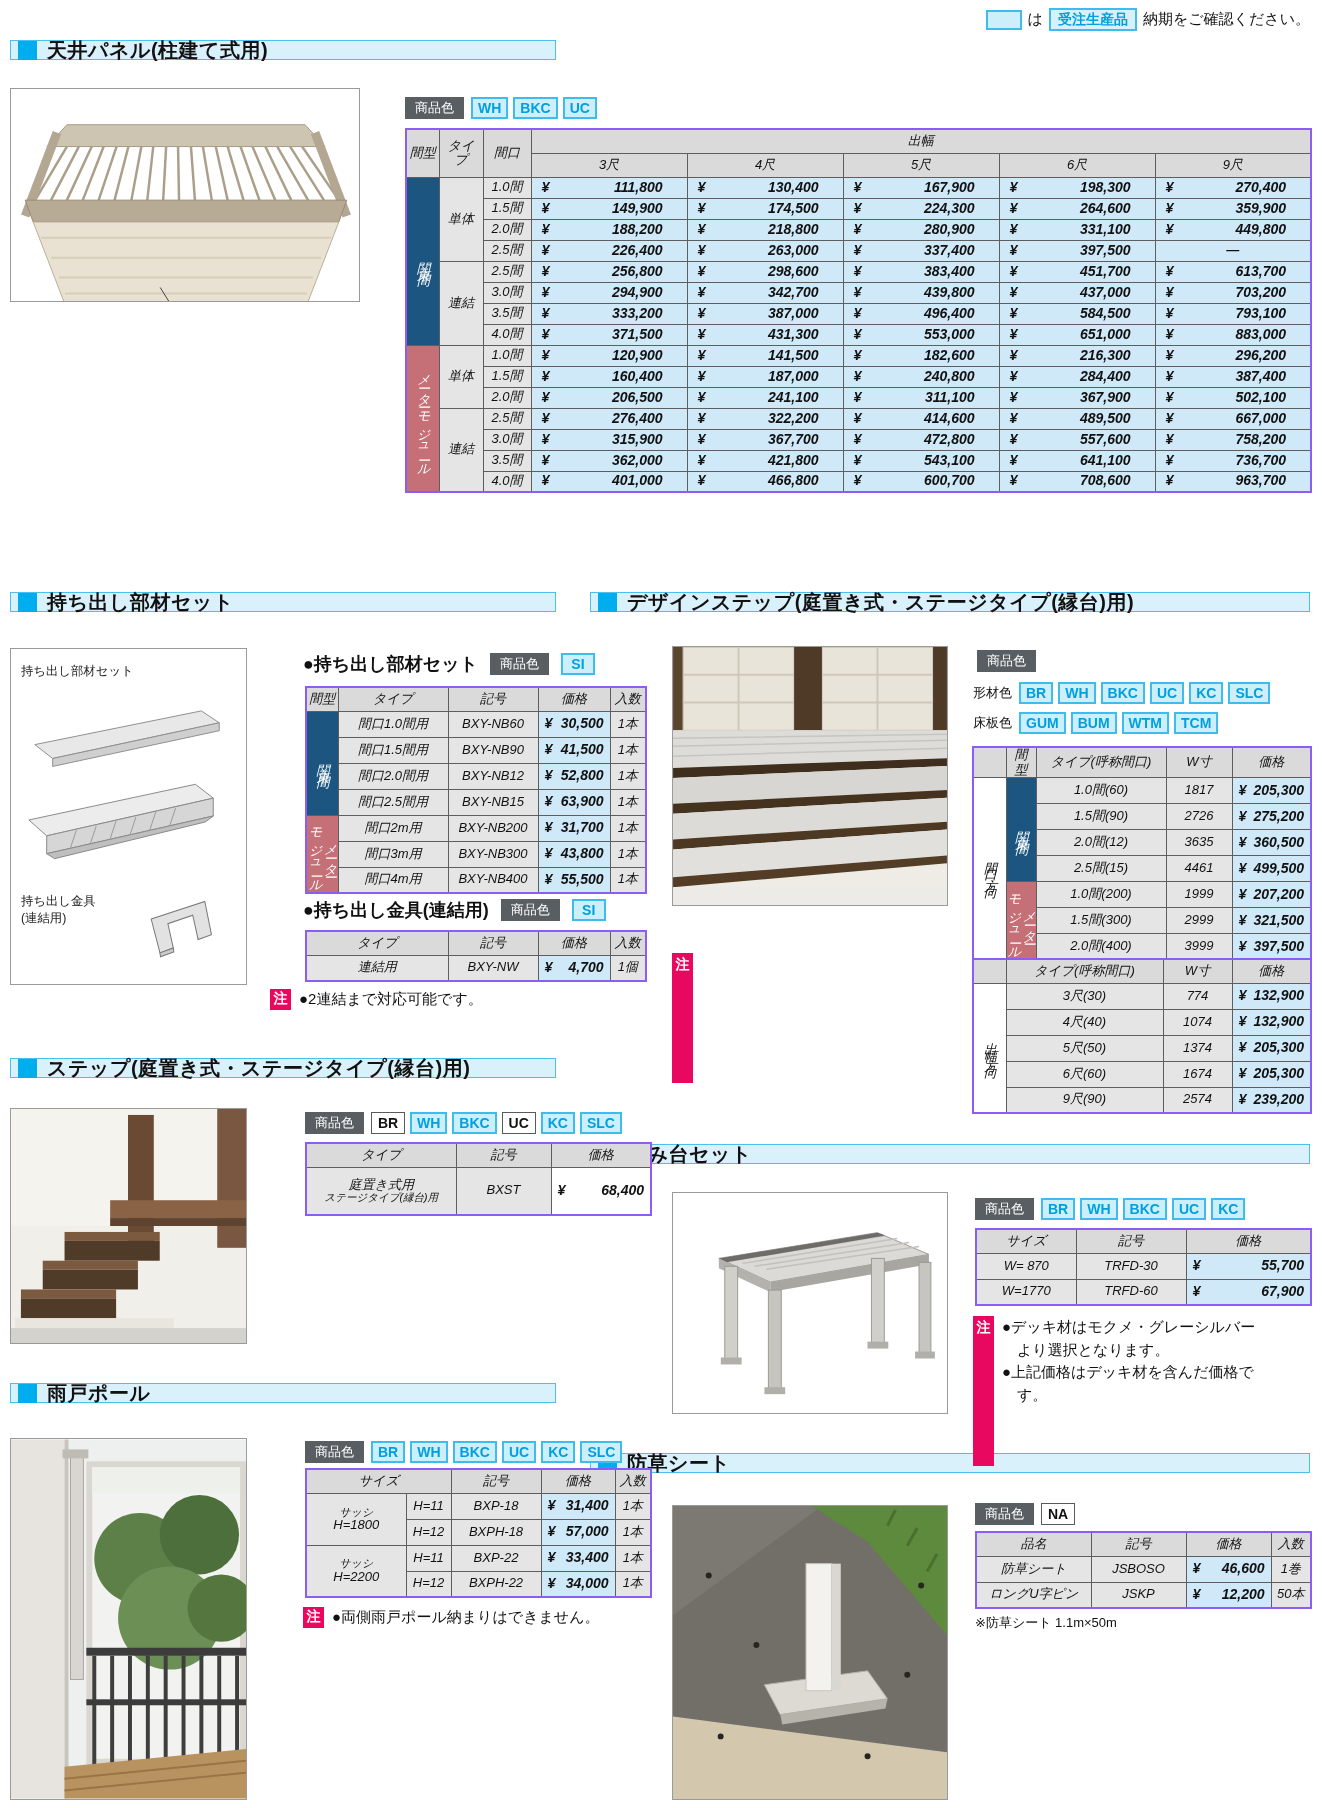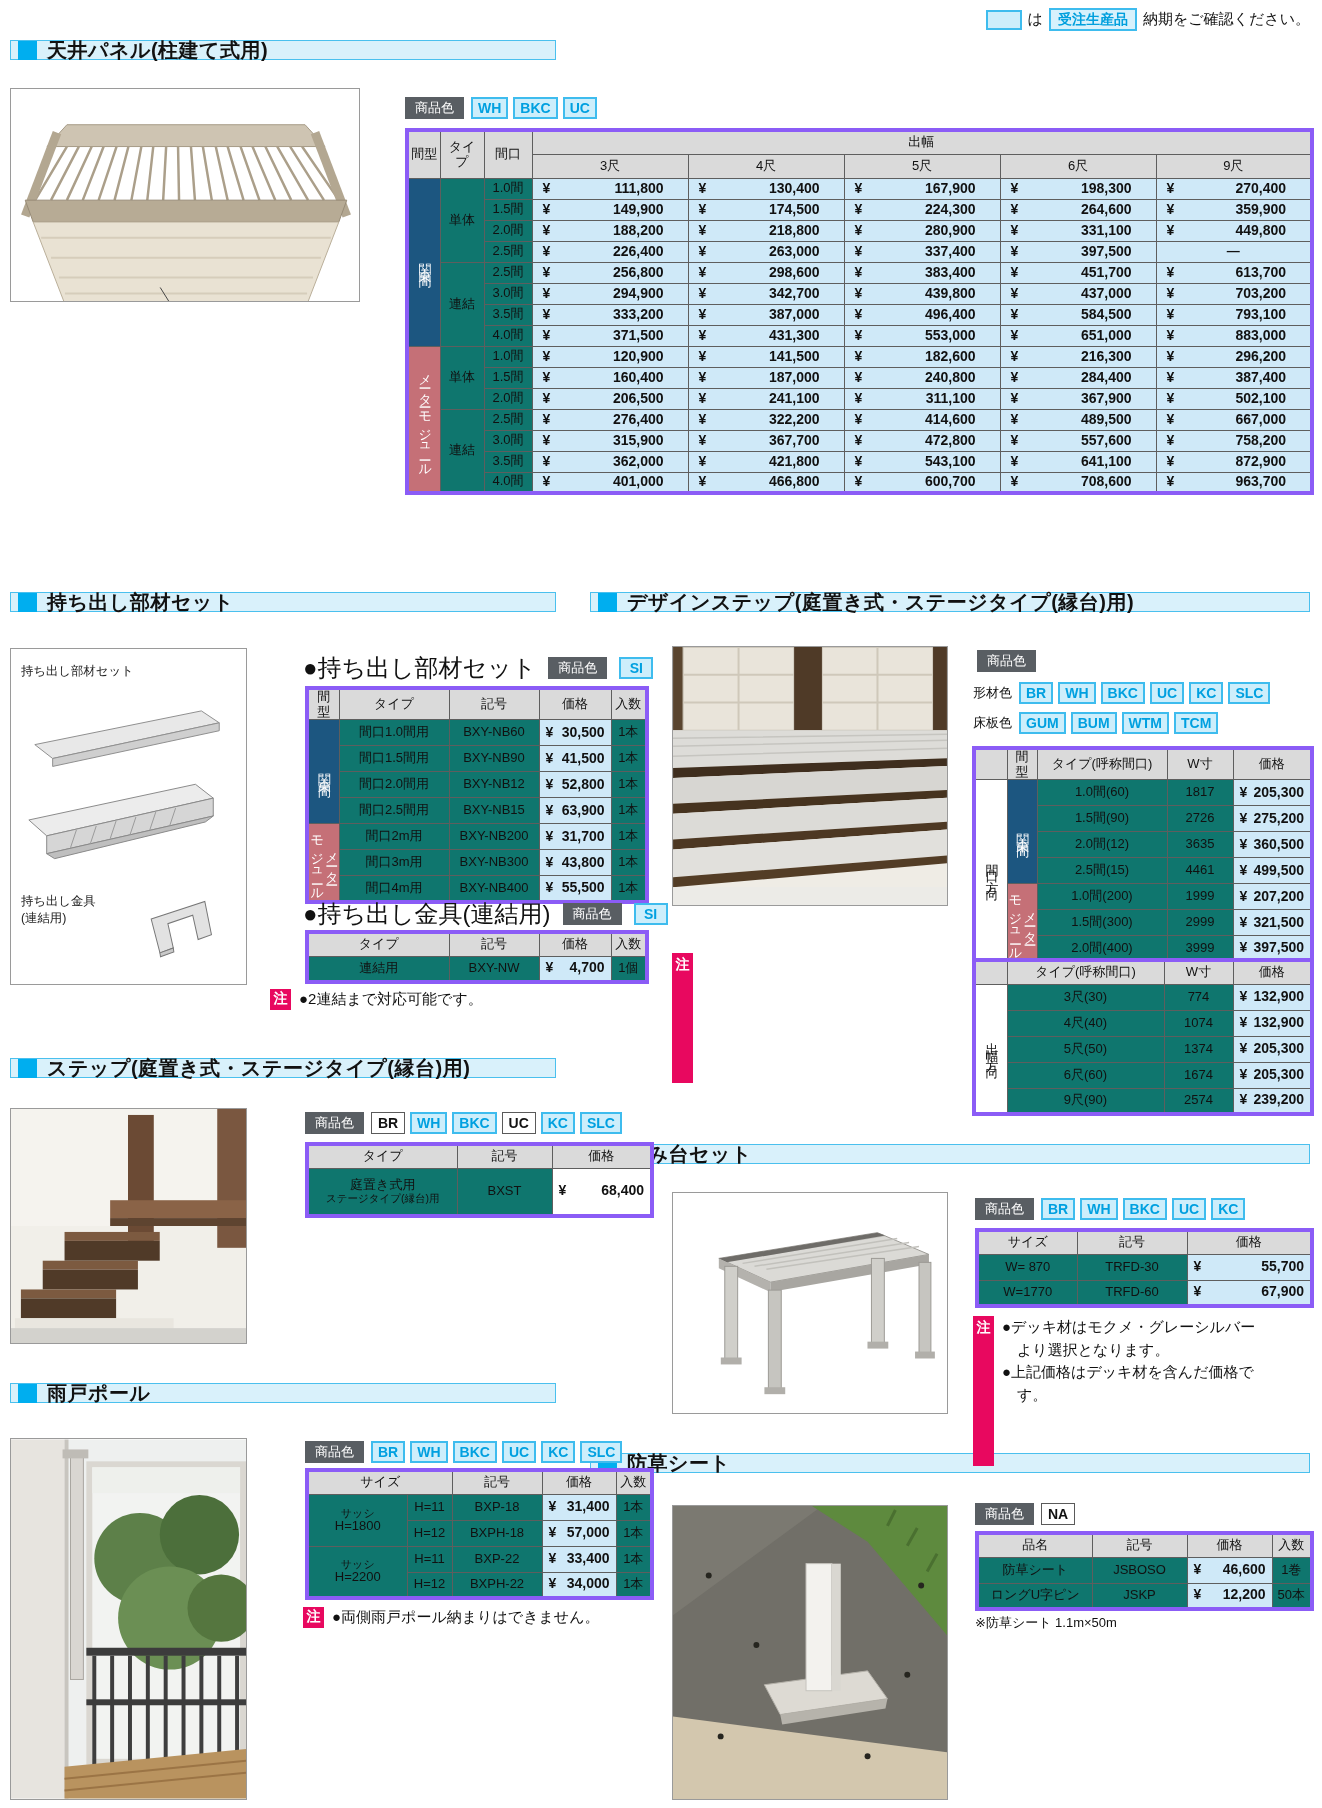--- a/index.html
+++ b/index.html
@@ -46,26 +46,26 @@
   #crow-step{left:305px;top:1112px;}
   #crow-amado{left:305px;top:1441px;}
   #clabel-design{left:977px;top:650px;}
   #crow-design-shape{left:973px;top:682px;}
   #crow-design-deck{left:973px;top:712px;}
   #crow-fumidai{left:975px;top:1198px;}
   #crow-bousou{left:975px;top:1503px;}
 
   
   .bullhead{position:absolute;display:flex;align-items:center;gap:12px;}
-  .bullhead .bh{font-size:24px;font-weight:normal;white-space:nowrap;}
+  .bullhead .bh{font-size:18px;font-weight:bold;white-space:nowrap;}
   #head-mochi-set{left:303px;top:652px;}
   #head-mochi-br{left:303px;top:898px;}
 
   
-  table.dt{border-collapse:collapse;table-layout:fixed;position:absolute;background:#0f766e;border:4px solid #8b5cf6;}
+  table.dt{border-collapse:collapse;table-layout:fixed;position:absolute;background:#e5e5e5;border:2px solid #8b5cf6;font-style:italic;}
   .dt th,.dt td{border:1px solid #5e5e5e;font-size:13px;text-align:center;padding:0 2px;box-sizing:border-box;line-height:1.12;overflow:hidden;}
   .dt th{background:#dadada;font-weight:normal;height:24px;}
   .dt td{height:26px;}
   .dt td.p{background:#cfe9f8;font-weight:bold;font-size:14px;padding:0;}
   .dt td.pw{background:#fff;}
   .dt td.pdash{background:#cfe9f8;font-weight:bold;}
   .pr{display:flex;justify-content:space-between;align-items:center;padding:0 6px;}
   .vnavy,.vrose,.vplain{writing-mode:vertical-rl;text-orientation:upright;padding:2px 0;}
   .vnavy{background:#1c5680;color:#fff;letter-spacing:6px;font-size:13px;}
   .vrose{background:#c57077;color:#fff;letter-spacing:2px;font-size:12px;}
@@ -648,21 +648,21 @@
           </td>
           <td class="p">
             <div class="pr">
               <span>¥</span>
               <span>641,100</span>
             </div>
           </td>
           <td class="p">
             <div class="pr">
               <span>¥</span>
-              <span>872,900</span>
+              <span>736,700</span>
             </div>
           </td>
         </tr>
         <tr>
           <td class="">4.0間</td>
           <td class="p">
             <div class="pr">
               <span>¥</span>
               <span>401,000</span>
             </div>

